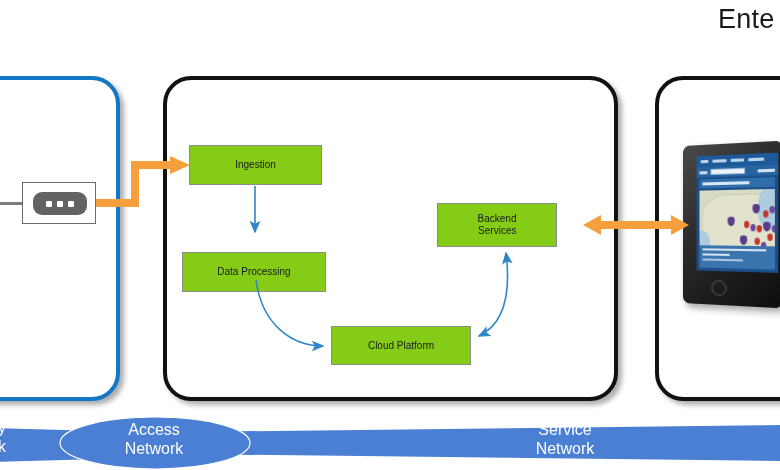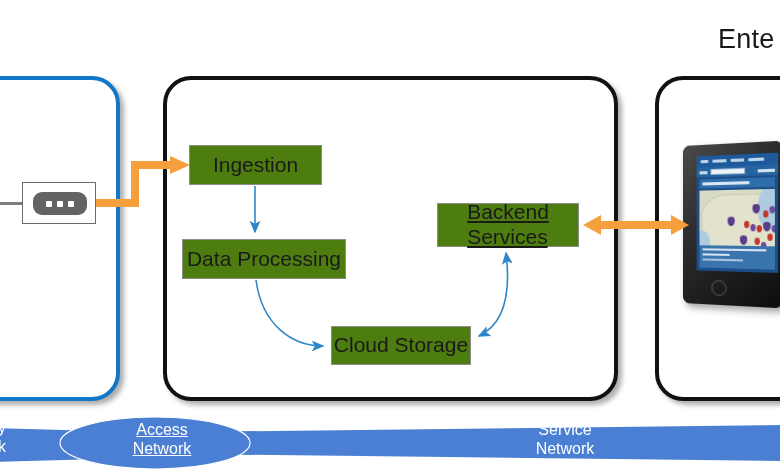--- a/index.html
+++ b/index.html
@@ -20,21 +20,21 @@
   .zone-title {
     position: absolute;
     font-size: 27px;
     color: #1a1a1a;
     font-weight: 400;
     letter-spacing: 0.2px;
     white-space: nowrap;
     font-family: "Liberation Sans", sans-serif;
   }
   #title-platform { left: 327px; top: 16px; }
-  #title-enterprise { left: 718px; top: 24px; text-align: center; }
+  #title-enterprise { left: 718px; top: 4px; text-align: center; }
 
   .zone-box {
     position: absolute;
     border-radius: 28px;
     background: #ffffff;
     box-sizing: border-box;
   }
   #zone-edge {
     left: -60px; top: 76px; width: 180px; height: 325px;
     border: 4px solid #1277c6;
@@ -46,36 +46,36 @@
     box-shadow: 4px 4px 5px rgba(0,0,0,0.32);
   }
   #zone-enterprise {
     left: 655px; top: 76px; width: 185px; height: 325px;
     border: 4px solid #111111;
     box-shadow: 4px 4px 5px rgba(0,0,0,0.32);
   }
 
   .proc-box {
     position: absolute;
-    background: #4d7c0f;
+    background: #84cc16;
     border: 1px solid #8c8c8c;
     box-sizing: border-box;
     display: flex;
     align-items: center;
     justify-content: center;
-    text-align: left;
+    text-align: right;
     color: #1a1a1a;
-    font-size: 21px;
+    font-size: 10px;
     line-height: 1.18;
     font-family: "Liberation Sans", sans-serif;
   }
   #box-ingestion     { left: 189px; top: 145px; width: 133px; height: 40px; }
-  #box-dataproc      { left: 182px; top: 239px; width: 164px; height: 40px; }
+  #box-dataproc      { left: 182px; top: 252px; width: 144px; height: 40px; }
   #box-cloudstorage  { left: 331px; top: 326px; width: 140px; height: 39px; }
-  #box-backend       { left: 437px; top: 203px; width: 142px; height: 44px; text-decoration: underline; }
+  #box-backend       { left: 437px; top: 203px; width: 120px; height: 44px; }
 
   
   #gateway-outer {
     position: absolute;
     left: 22px; top: 182px; width: 74px; height: 42px;
     background: #ffffff;
     border: 1px solid #6b6b6b;
     box-sizing: border-box;
   }
   #gateway-body {
@@ -197,21 +197,21 @@
   .band-label {
     position: absolute;
     color: #ffffff;
     font-size: 16px;
     line-height: 1.2;
     text-align: center;
     font-family: "Liberation Sans", sans-serif;
     white-space: pre-line;
   }
   #label-factory { left: -38px; top: 418px; width: 80px; }
-  #label-access  { left: 120px; top: 420px; width: 84px; text-decoration: underline; }
+  #label-access  { left: 112px; top: 420px; width: 84px; }
   #label-service { left: 500px; top: 420px; width: 130px; text-align: center; }
 
   
   #wires { position: absolute; left: 0; top: 0; width: 780px; height: 470px; pointer-events: none; }
 </style>
 </head>
 <body>
 
 <div id="canvas">
 
@@ -246,21 +246,21 @@
     </div>
   </div>
 
   <div class="proc-box" id="box-ingestion">
     <span>Ingestion</span>
   </div>
   <div class="proc-box" id="box-dataproc">
     <span>Data Processing</span>
   </div>
   <div class="proc-box" id="box-cloudstorage">
-    <span>Cloud Storage</span>
+    <span>Cloud Platform</span>
   </div>
   <div class="proc-box" id="box-backend">
     <span style="white-space:pre-line">Backend
 Services</span>
   </div>
 
   <div id="tablet">
     <div id="tablet-bezel"></div>
     <div id="tablet-screen">
       <div id="app-navbar">

